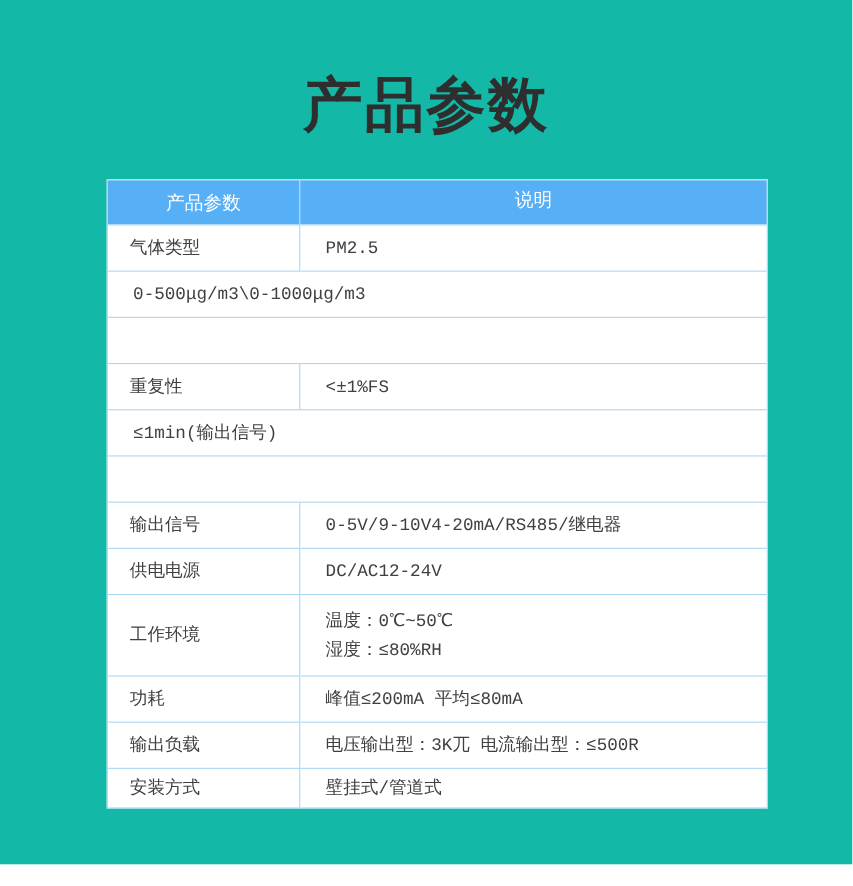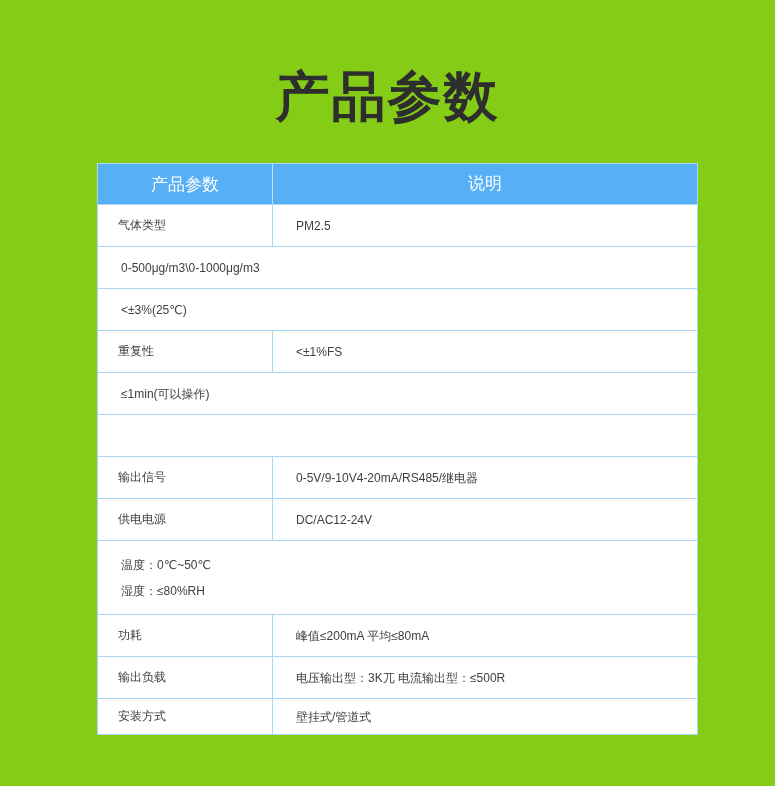--- a/index.html
+++ b/index.html
@@ -5,21 +5,21 @@
   html, body {
     margin: 0;
     padding: 0;
     background: #ffffff;
     font-family: "Liberation Sans", "DejaVu Sans", sans-serif;
   }
   .page {
     position: relative;
     width: 775px;
     height: 786px;
-    background: #84cc16;
+    background: #14b8a6;
     overflow: hidden;
   }
   .page-title {
     margin: 0;
     position: absolute;
     top: 66px;
     left: 0;
     width: 775px;
     text-align: center;
     font-size: 54px;
@@ -45,34 +45,35 @@
   }
   .row.header {
     border-top: none;
     height: 40px;
     background: #57aff5;
   }
   .cell {
     box-sizing: border-box;
     display: flex;
     align-items: center;
-    font-size: 12px;
+    font-size: 16px;
     color: #404040;
   }
   .cell.label {
     width: 175px;
     padding-left: 20px;
     border-right: 1px solid #abd7f6;
     flex-shrink: 0;
   }
   .cell.value {
     flex: 1;
     padding-left: 23px;
     white-space: pre-line;
     line-height: 26px;
+    font-family: Liberation Mono, monospace;
   }
   .row.header .cell {
     justify-content: center;
     padding-left: 0;
     color: #ffffff;
     font-size: 17px;
   }
   .row.header .cell.label {
     border-right-color: #bfe2fa;
   }
@@ -96,46 +97,46 @@
     <div class="row">
       <div class="cell label">气体类型</div>
       <div class="cell value">PM2.5</div>
     </div>
 
     <div class="row">
       <div class="cell value">0-500μg/m3\0-1000μg/m3</div>
     </div>
 
     <div class="row">
-      <div class="cell value">&lt;±3%(25℃)</div>
     </div>
 
     <div class="row">
       <div class="cell label">重复性</div>
       <div class="cell value">&lt;±1%FS</div>
     </div>
 
     <div class="row">
-      <div class="cell value">≤1min(可以操作)</div>
+      <div class="cell value">≤1min(输出信号)</div>
     </div>
 
     <div class="row">
     </div>
 
     <div class="row">
       <div class="cell label">输出信号</div>
       <div class="cell value">0-5V/9-10V4-20mA/RS485/继电器</div>
     </div>
 
     <div class="row">
       <div class="cell label">供电电源</div>
       <div class="cell value">DC/AC12-24V</div>
     </div>
 
     <div class="row row-working-env">
+      <div class="cell label">工作环境</div>
       <div class="cell value">温度：0℃~50℃
 湿度：≤80%RH</div>
     </div>
 
     <div class="row">
       <div class="cell label">功耗</div>
       <div class="cell value">峰值≤200mA 平均≤80mA</div>
     </div>
 
     <div class="row">

